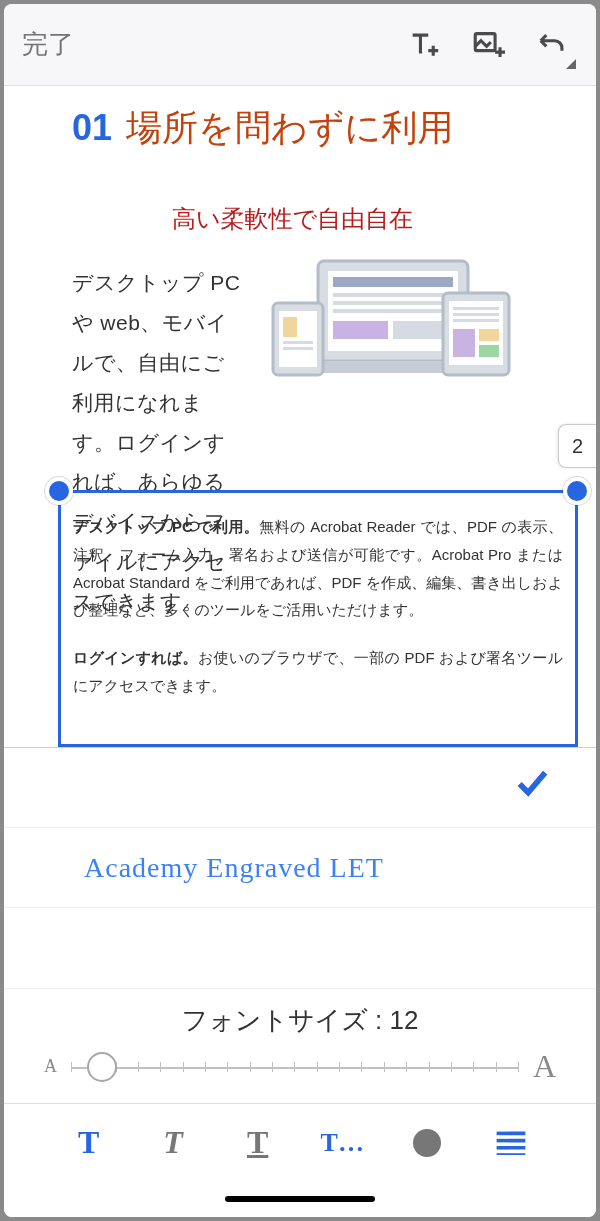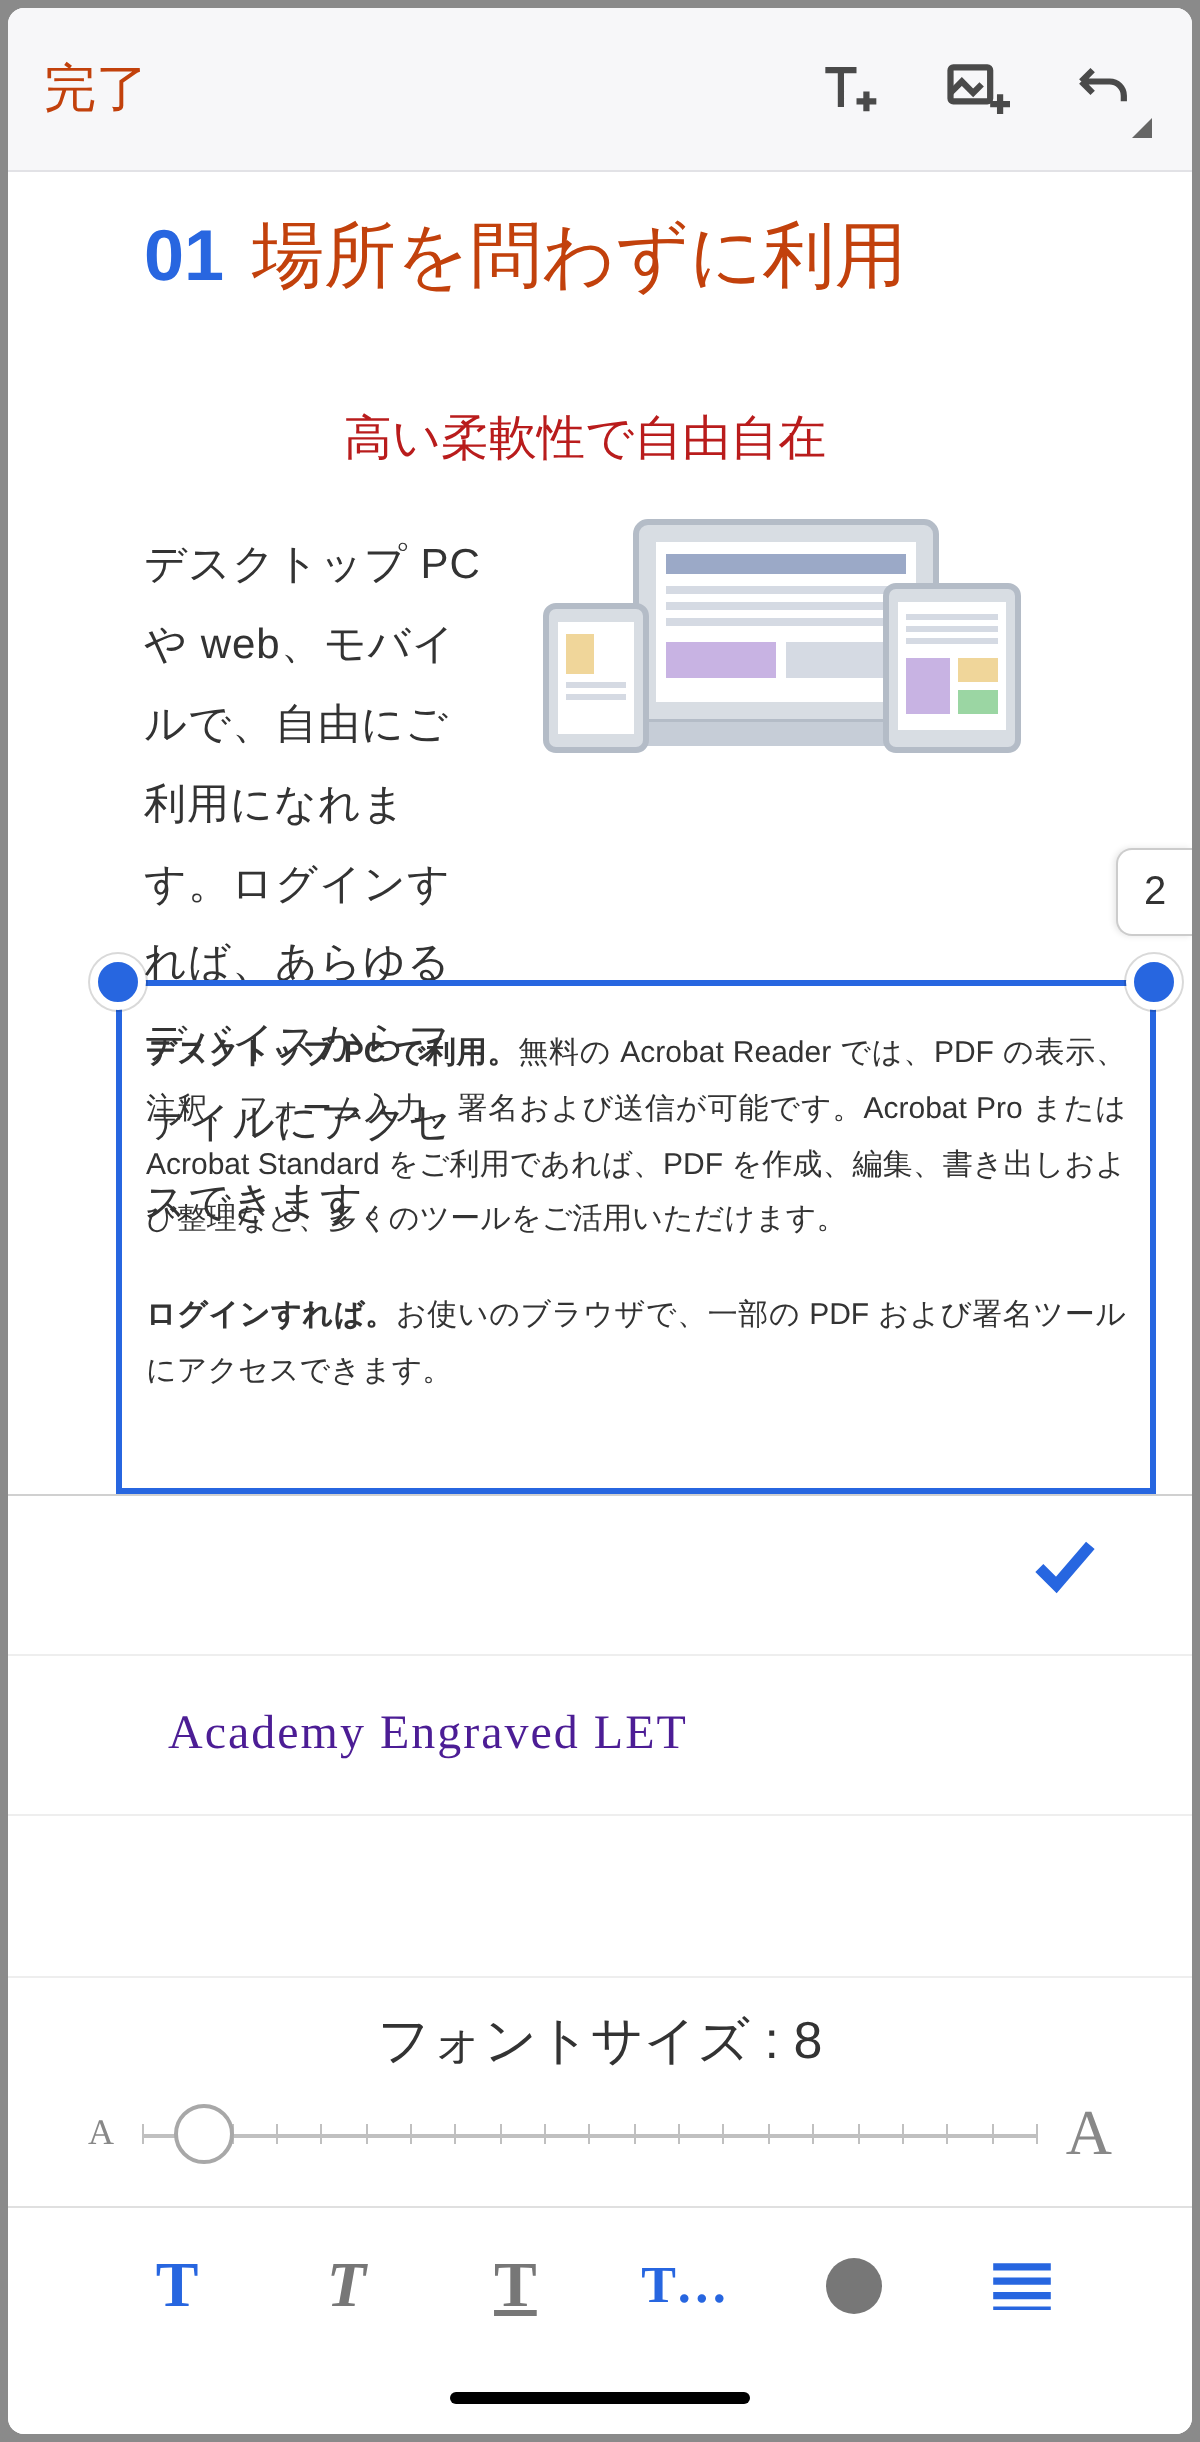--- a/index.html
+++ b/index.html
@@ -22,21 +22,21 @@
   }
   .header {
     height: 82px;
     display: flex;
     align-items: center;
     padding: 0 18px;
     background: #f7f7f9;
     border-bottom: 1px solid #e2e2e6;
   }
   .done-btn {
-    color: #c2410c;
+    color: #737373;
     font-size: 26px;
     font-weight: 400;
   }
   .header-spacer { flex: 1; }
   .hdr-icon {
     width: 52px; height: 52px;
     display: flex; align-items: center; justify-content: center;
     color: #4a4a4a;
     margin-left: 12px;
     position: relative;
@@ -133,22 +133,22 @@
     background: #fff;
     border-top: 1px solid #d0d0d0;
     box-shadow: 0 -4px 12px rgba(0,0,0,0.08);
   }
   .font-list { height: 240px; overflow: hidden; }
   .font-row {
     height: 80px;
     display: flex; align-items: center;
     padding: 0 48px 0 80px;
     border-bottom: 1px solid #eee;
-    font-size: 24px;
-    color: #4c1d95;
+    font-size: 28px;
+    color: #3b82f6;
   }
   .font-row.selected .check {
     margin-left: auto;
     color: #2766e0;
   }
   .font-row .check svg { width: 34px; height: 34px; stroke: #2766e0; stroke-width: 4; fill: none; }
   .font-academy { font-family: "Times New Roman", serif; letter-spacing: 1px; }
   .font-american { font-family: "Courier New", monospace; font-weight: 600; }
   .size-section {
     padding: 14px 40px 18px;
@@ -306,21 +306,21 @@
           <svg viewBox="0 0 24 24">
               <path d="M4 12l6 6L22 4"></path>
             </svg>
         </span>
       </div>
       <div class="font-row">
         <span class="font-academy">Academy Engraved LET</span>
       </div>
     </div>
     <div class="size-section">
-      <div class="size-label">フォントサイズ : 8</div>
+      <div class="size-label">フォントサイズ : 12</div>
       <div class="slider-row">
         <span class="slider-a-sm">A</span>
         <div class="slider-track">
           <div class="slider-line"></div>
           <div class="slider-ticks">
             <span></span>
               <span></span>
               <span></span>
               <span></span>
               <span></span>

